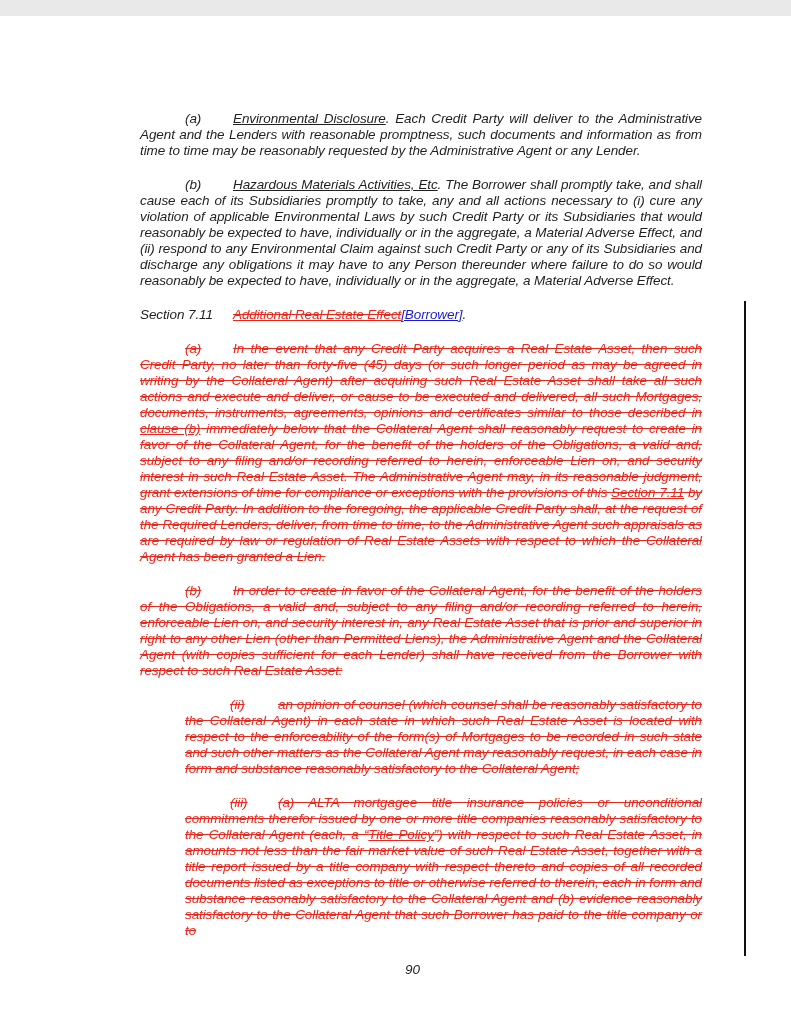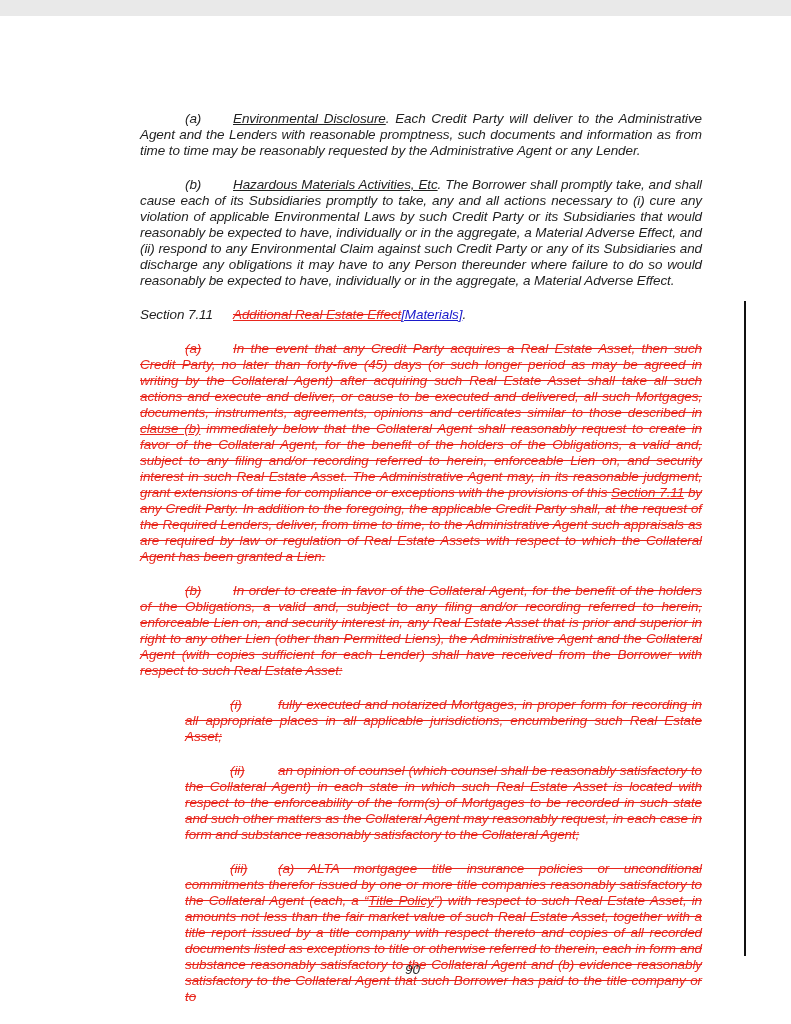--- a/index.html
+++ b/index.html
@@ -69,22 +69,21 @@
     color: var(--body-text, #1f1f1f);
   }
 </style>
 </head>
 <body>
 
 <div class="page">
   <div class="doc-body">
       <p class="para l1"><span class="seg label">(a)</span><span class="seg u">Environmental Disclosure</span><span class="seg">.  Each Credit Party will deliver to the Administrative Agent and the Lenders with reasonable promptness, such documents and information as from time to time may be reasonably requested by the Administrative Agent or any Lender.</span></p>
       <p class="para l1"><span class="seg label">(b)</span><span class="seg u">Hazardous Materials Activities, Etc</span><span class="seg">.  The Borrower shall promptly take, and shall cause each of its Subsidiaries promptly to take, any and all actions necessary to (i) cure any violation of applicable Environmental Laws by such Credit Party or its Subsidiaries that would reasonably be expected to have, individually or in the aggregate, a Material Adverse Effect, and (ii) respond to any Environmental Claim against such Credit Party or any of its Subsidiaries and discharge any obligations it may have to any Person thereunder where failure to do so would reasonably be expected to have, individually or in the aggregate, a Material Adverse Effect.</span></p>
-      <p class="para l1 section-head"><span class="seg label wide">Section 7.11</span><span class="seg u s red">Additional Real Estate Effect</span><span class="seg u blue">[Materials]</span><span class="seg">.</span></p>
+      <p class="para l1 section-head"><span class="seg label wide">Section 7.11</span><span class="seg u s red">Additional Real Estate Effect</span><span class="seg u blue">[Borrower]</span><span class="seg">.</span></p>
       <p class="para l1"><span class="seg label s red">(a)</span><span class="seg s red">In the event that any Credit Party acquires a Real Estate Asset, then such Credit Party, no later than forty-five (45) days (or such longer period as may be agreed in writing by the Collateral Agent) after acquiring such Real Estate Asset shall take all such actions and execute and deliver, or cause to be executed and delivered, all such Mortgages, documents, instruments, agreements, opinions and certificates similar to those described in </span><span class="seg u s red">clause (b)</span><span class="seg s red"> immediately below that the Collateral Agent shall reasonably request to create in favor of the Collateral Agent, for the benefit of the holders of the Obligations, a valid and, subject to any filing and/or recording referred to herein, enforceable Lien on, and security interest in such Real Estate Asset.  The Administrative Agent may, in its reasonable judgment, grant extensions of time for compliance or exceptions with the provisions of this </span><span class="seg u s red">Section 7.11</span><span class="seg s red"> by any Credit Party.  In addition to the foregoing, the applicable Credit Party shall, at the request of the Required Lenders, deliver, from time to time, to the Administrative Agent such appraisals as are required by law or regulation of Real Estate Assets with respect to which the Collateral Agent has been granted a Lien.</span></p>
       <p class="para l1"><span class="seg label s red">(b)</span><span class="seg s red">In order to create in favor of the Collateral Agent, for the benefit of the holders of the Obligations, a valid and, subject to any filing and/or recording referred to herein, enforceable Lien on, and security interest in, any Real Estate Asset that is prior and superior in right to any other Lien (other than Permitted Liens), the Administrative Agent and the Collateral Agent (with copies sufficient for each Lender) shall have received from the Borrower with respect to such Real Estate Asset:</span></p>
-      <p class="para l2"><span class="seg label s red">(i)</span><span class="seg s red">fully executed and notarized Mortgages, in proper form for recording in all appropriate places in all applicable jurisdictions, encumbering such Real Estate Asset;</span></p>
       <p class="para l2"><span class="seg label s red">(ii)</span><span class="seg s red">an opinion of counsel (which counsel shall be reasonably satisfactory to the Collateral Agent) in each state in which such Real Estate Asset is located with respect to the enforceability of the form(s) of Mortgages to be recorded in such state and such other matters as the Collateral Agent may reasonably request, in each case in form and substance reasonably satisfactory to the Collateral Agent;</span></p>
       <p class="para l2"><span class="seg label s red">(iii)</span><span class="seg s red">(a) ALTA mortgagee title insurance policies or unconditional commitments therefor issued by one or more title companies reasonably satisfactory to the Collateral Agent (each, a “</span><span class="seg u s red">Title Policy</span><span class="seg s red">”) with respect to such Real Estate Asset, in amounts not less than the fair market value of such Real Estate Asset, together with a title report issued by a title company with respect thereto and copies of all recorded documents listed as exceptions to title or otherwise referred to therein, each in form and substance reasonably satisfactory to the Collateral Agent and (b) evidence reasonably satisfactory to the Collateral Agent that such Borrower has paid to the title company or to</span></p>
     </div>
   <div class="change-bar"></div>
   <div class="page-number">90</div>
 </div>
 
 </body></html>

